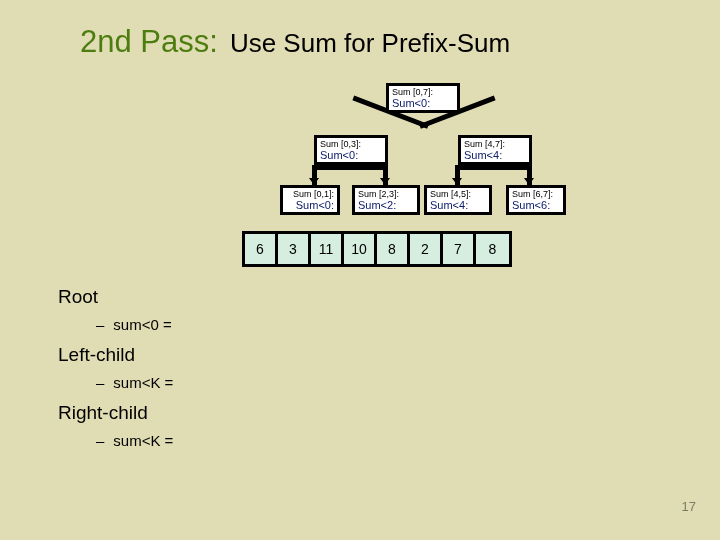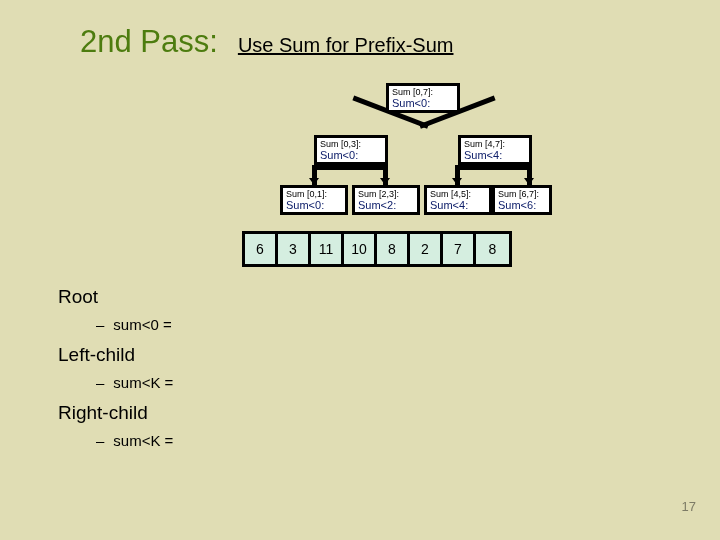--- a/index.html
+++ b/index.html
@@ -29,24 +29,23 @@
     top: 24px;
     width: 600px;
     white-space: nowrap;
   }
   .title-main {
     font-size: 31px;
     color: #4d7c0f;
     letter-spacing: 0px;
   }
   .title-sub {
-    font-size: 20px;
-    color: #000000;
-    margin-left: 20px;
-    text-decoration: underline;
+    font-size: 26px;
+    color: #000000;
+    margin-left: 12px;
   }
 
   
   .tree {
     position: absolute;
     left: 0;
     top: 70px;
     width: 720px;
     height: 210px;
     margin-left: 38px;
@@ -70,24 +69,24 @@
     font-size: 11px;
     color: #10206b;
     white-space: nowrap;
     display: block;
   }
 
   
   #node-root   { left: 348px; top: 13px;  width: 74px; height: 30px; }
   #node-l      { left: 276px; top: 65px;  width: 74px; height: 30px; }
   #node-r      { left: 420px; top: 65px;  width: 74px; height: 30px; }
-  #node-ll     { left: 242px; top: 115px; width: 68px; height: 30px; }
+  #node-ll     { left: 242px; top: 115px; width: 60px; height: 30px; text-align: right; }
   #node-lr     { left: 314px; top: 115px; width: 68px; height: 30px; }
   #node-rl     { left: 386px; top: 115px; width: 68px; height: 30px; }
-  #node-rr     { left: 454px; top: 115px; width: 60px; height: 30px; }
+  #node-rr     { left: 468px; top: 115px; width: 60px; height: 30px; }
 
   
   .conn {
     position: absolute;
     background: #000000;
     z-index: 1;
   }
   .diag {
     position: absolute;
     height: 5px;

